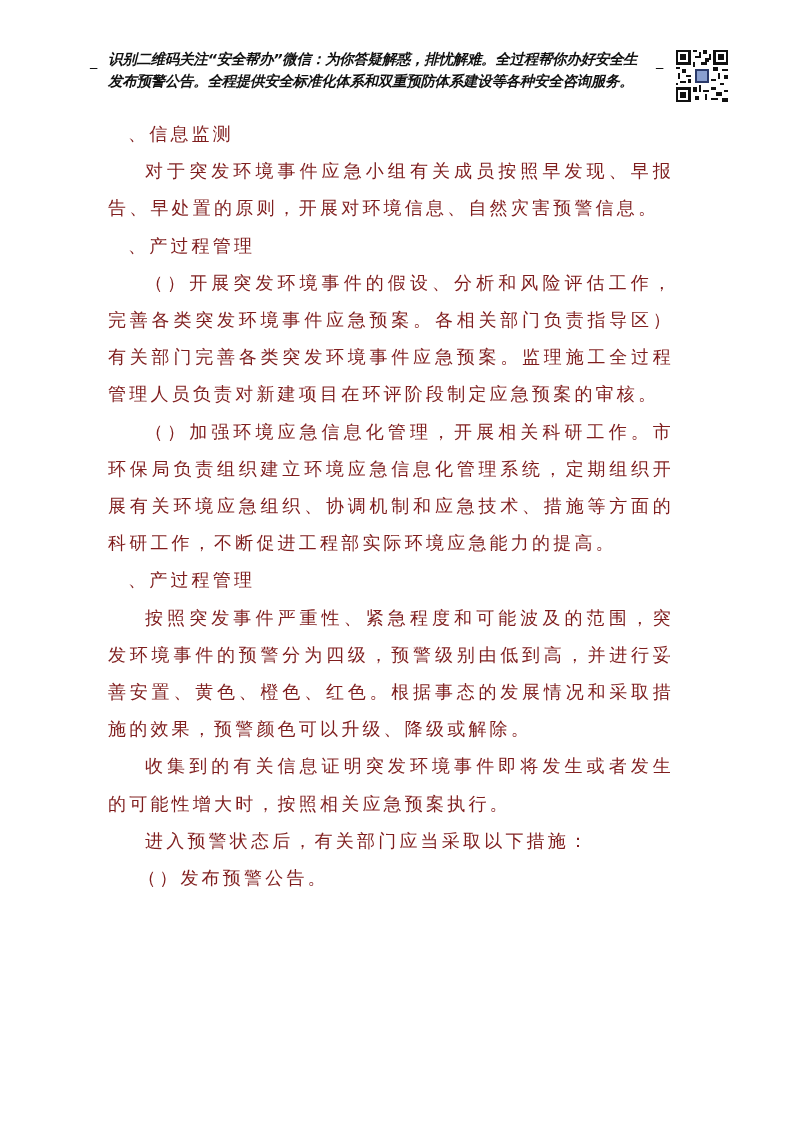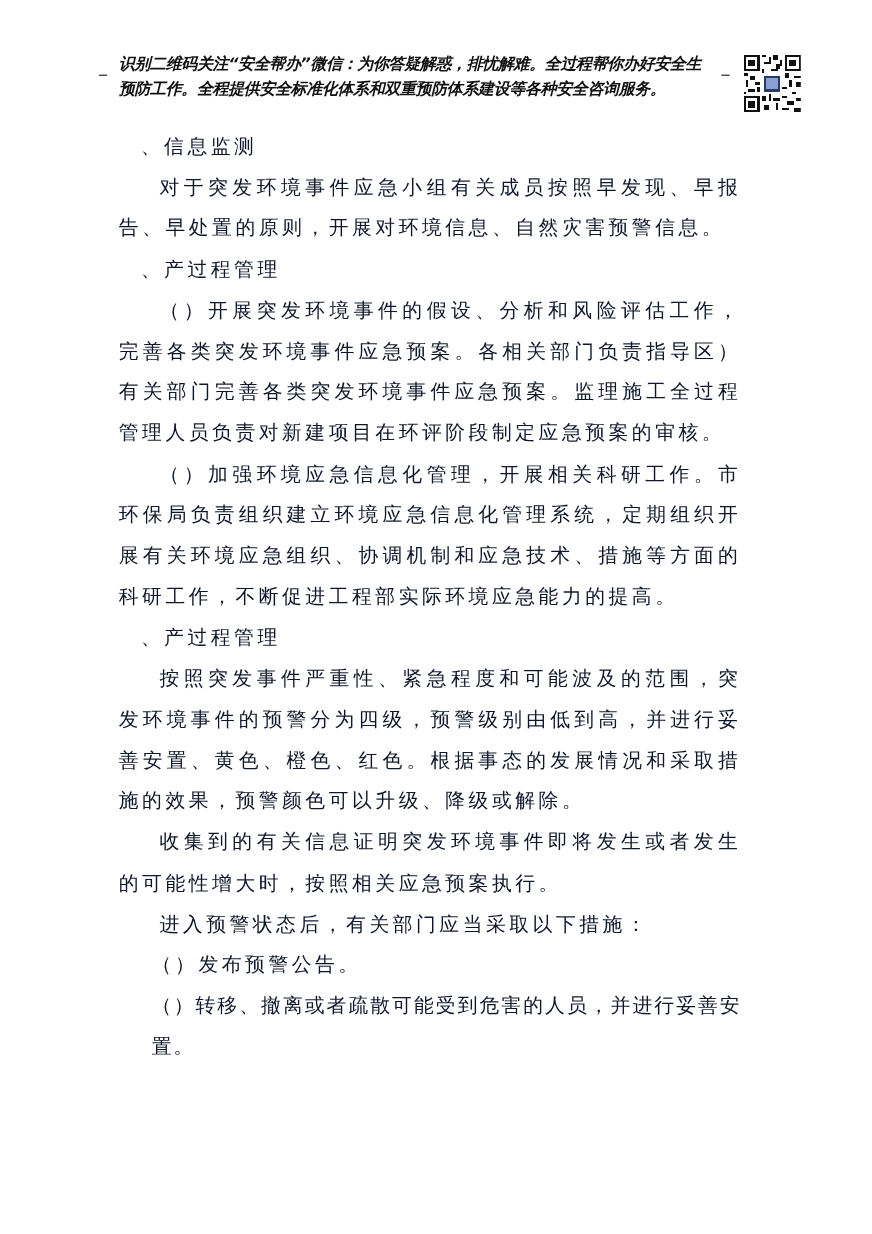--- a/index.html
+++ b/index.html
@@ -40,34 +40,34 @@
       height: 52px;
     }
     .content {
       position: absolute;
       left: 108px;
       top: 115px;
       width: 566px;
       font-size: 18px;
       line-height: 37.2px;
       letter-spacing: 3.2px;
-      color: #0f172a;
+      color: #7f1d1d;
     }
     .p { margin: 0; text-align: justify; text-align-last: left; }
     .indent { text-indent: 37px; }
     .heading { padding-left: 20px; }
     .sub { padding-left: 30px; }
   </style>
 </head>
 <body>
 
 <div class="header">
   <span class="dash dash-left">_</span>
   <div class="header-line">识别二维码关注“安全帮办”微信：为你答疑解惑，排忧解难。全过程帮你办好安全生</div>
-  <div class="header-line">预防工作。全程提供安全标准化体系和双重预防体系建设等各种安全咨询服务。</div>
+  <div class="header-line">发布预警公告。全程提供安全标准化体系和双重预防体系建设等各种安全咨询服务。</div>
   <span class="dash dash-right">_</span>
 </div>
 
 <svg class="qr" viewBox="0 0 25 25" shape-rendering="crispEdges">
   <rect x="0" y="0" width="25" height="25" fill="#fff"></rect>
   <g fill="#111">
     <rect x="0" y="0" width="7" height="7"></rect>
       <rect x="1" y="1" width="5" height="5" fill="#fff"></rect>
       <rect x="2" y="2" width="3" height="3"></rect>
     <rect x="18" y="0" width="7" height="7"></rect>
@@ -116,14 +116,13 @@
   <p class="p heading">、信息监测</p>
   <p class="p indent">对于突发环境事件应急小组有关成员按照早发现、早报告、早处置的原则，开展对环境信息、自然灾害预警信息。</p>
   <p class="p heading">、产过程管理</p>
   <p class="p indent">（）开展突发环境事件的假设、分析和风险评估工作，完善各类突发环境事件应急预案。各相关部门负责指导区）有关部门完善各类突发环境事件应急预案。监理施工全过程管理人员负责对新建项目在环评阶段制定应急预案的审核。</p>
   <p class="p indent">（）加强环境应急信息化管理，开展相关科研工作。市环保局负责组织建立环境应急信息化管理系统，定期组织开展有关环境应急组织、协调机制和应急技术、措施等方面的科研工作，不断促进工程部实际环境应急能力的提高。</p>
   <p class="p heading">、产过程管理</p>
   <p class="p indent">按照突发事件严重性、紧急程度和可能波及的范围，突发环境事件的预警分为四级，预警级别由低到高，并进行妥善安置、黄色、橙色、红色。根据事态的发展情况和采取措施的效果，预警颜色可以升级、降级或解除。</p>
   <p class="p indent">收集到的有关信息证明突发环境事件即将发生或者发生的可能性增大时，按照相关应急预案执行。</p>
   <p class="p indent">进入预警状态后，有关部门应当采取以下措施：</p>
   <p class="p sub">（）发布预警公告。</p>
-  <p class="p sub" style="letter-spacing:1.6px;">（）转移、撤离或者疏散可能受到危害的人员，并进行妥善安置。</p>
 </div>
 
 </body></html>

